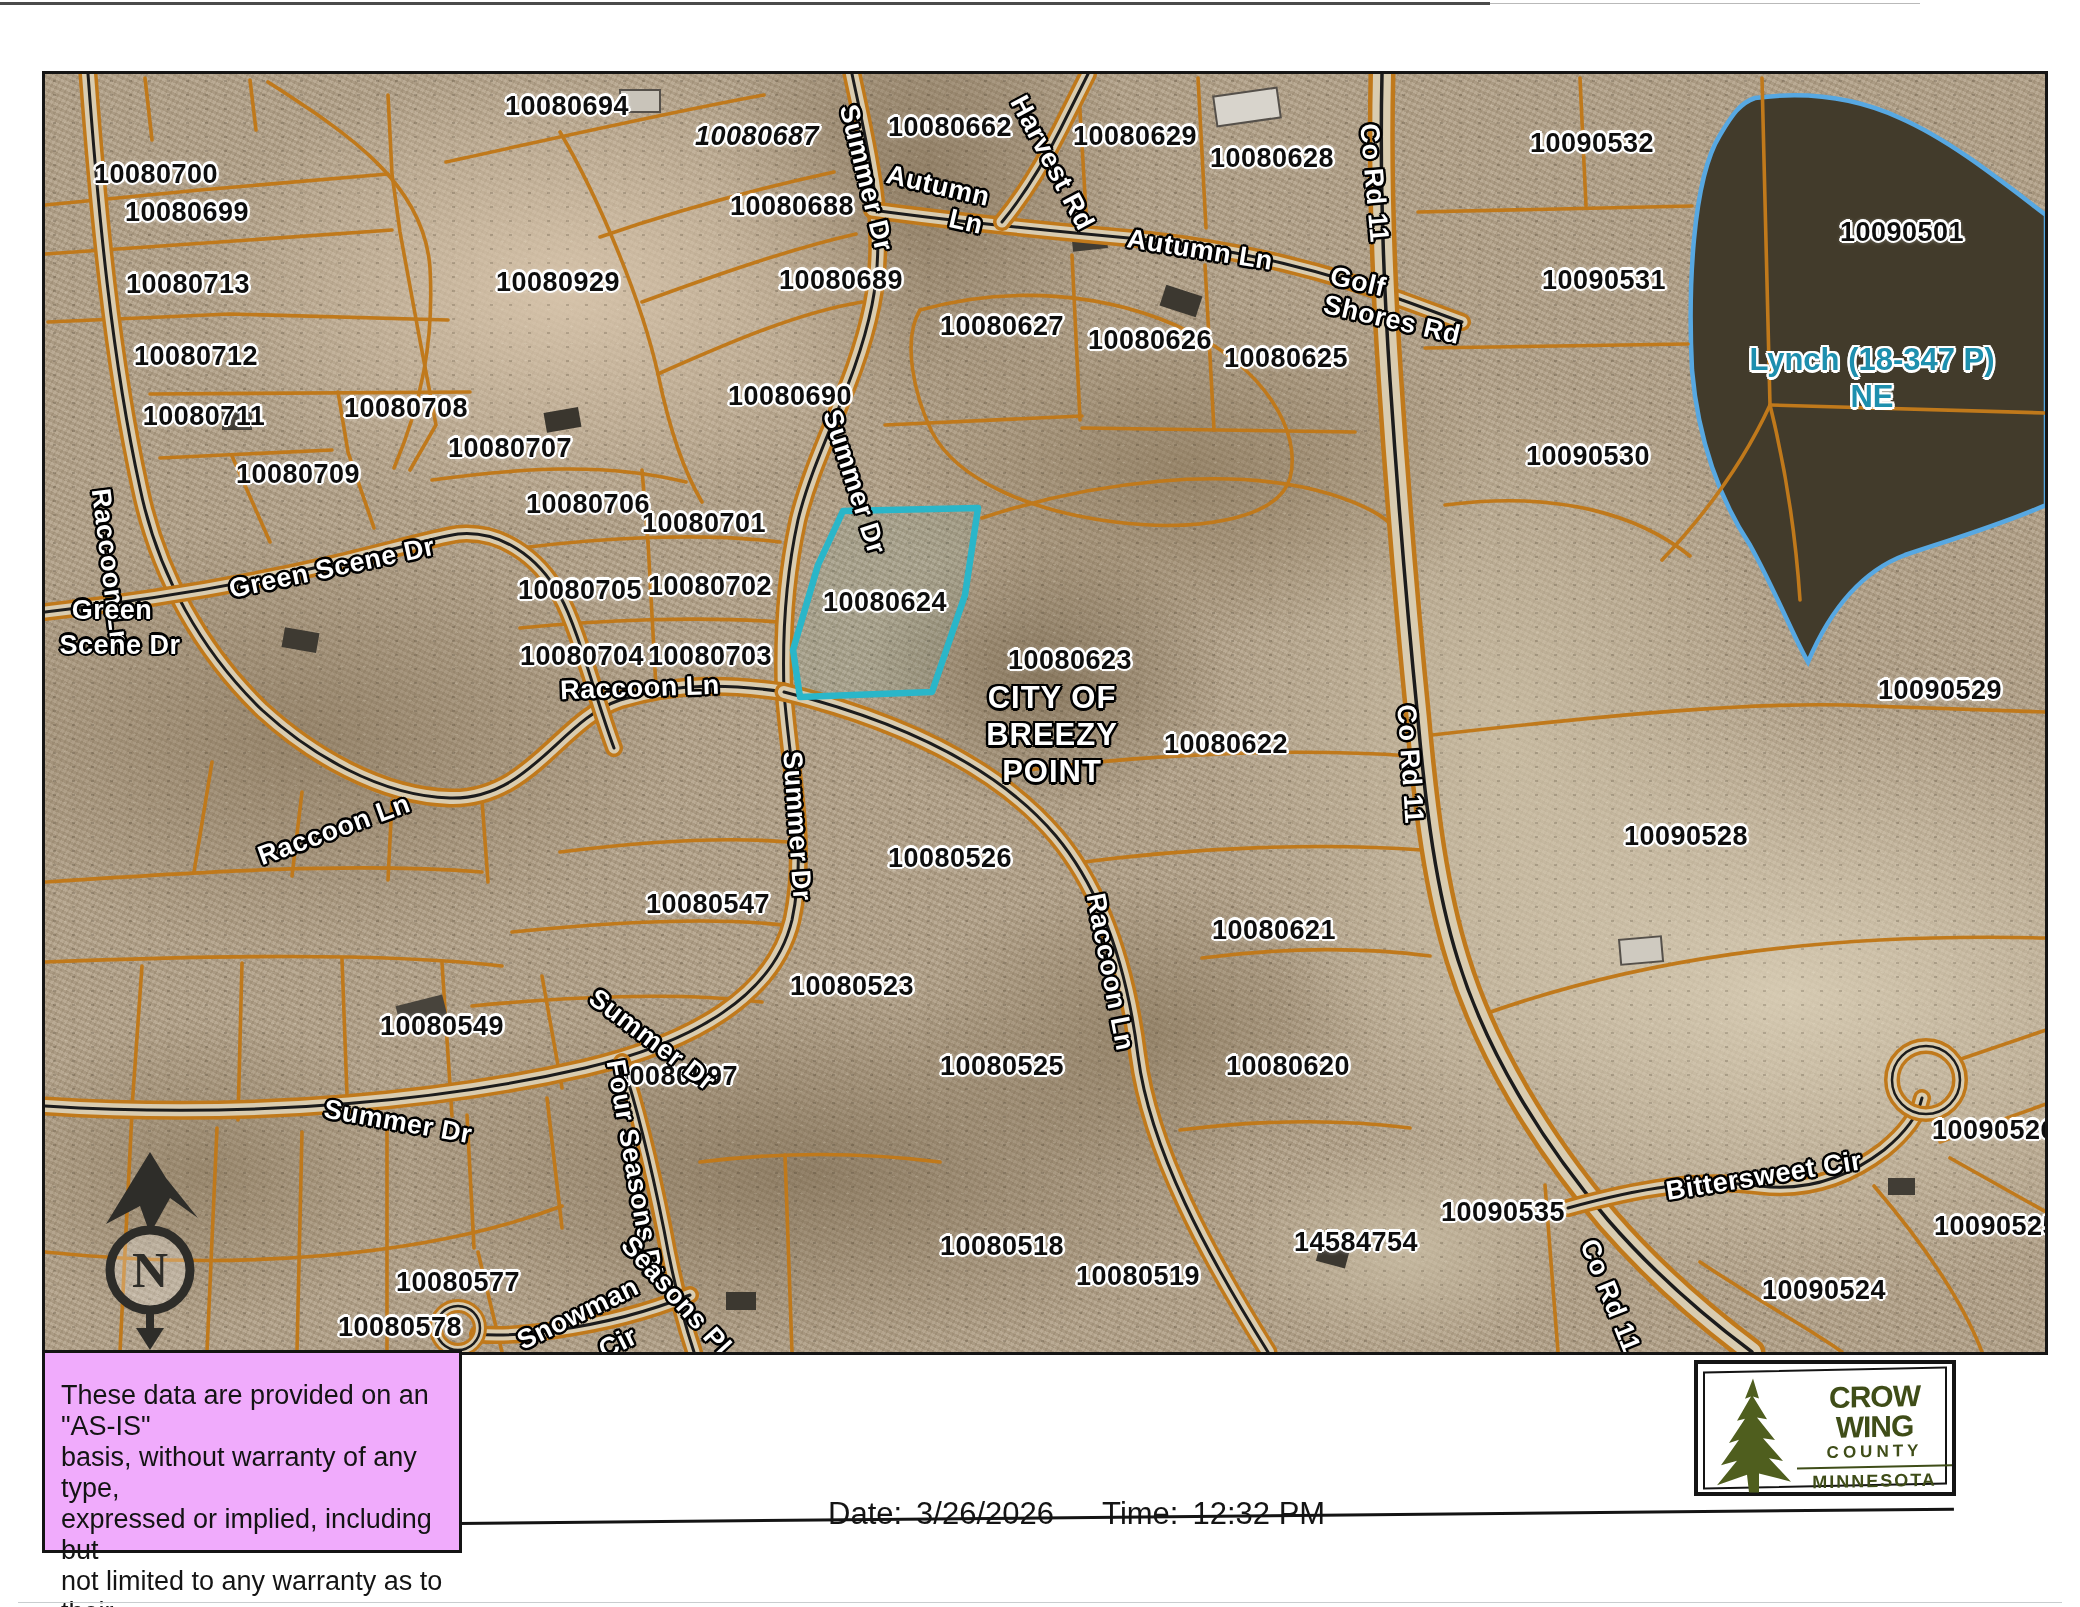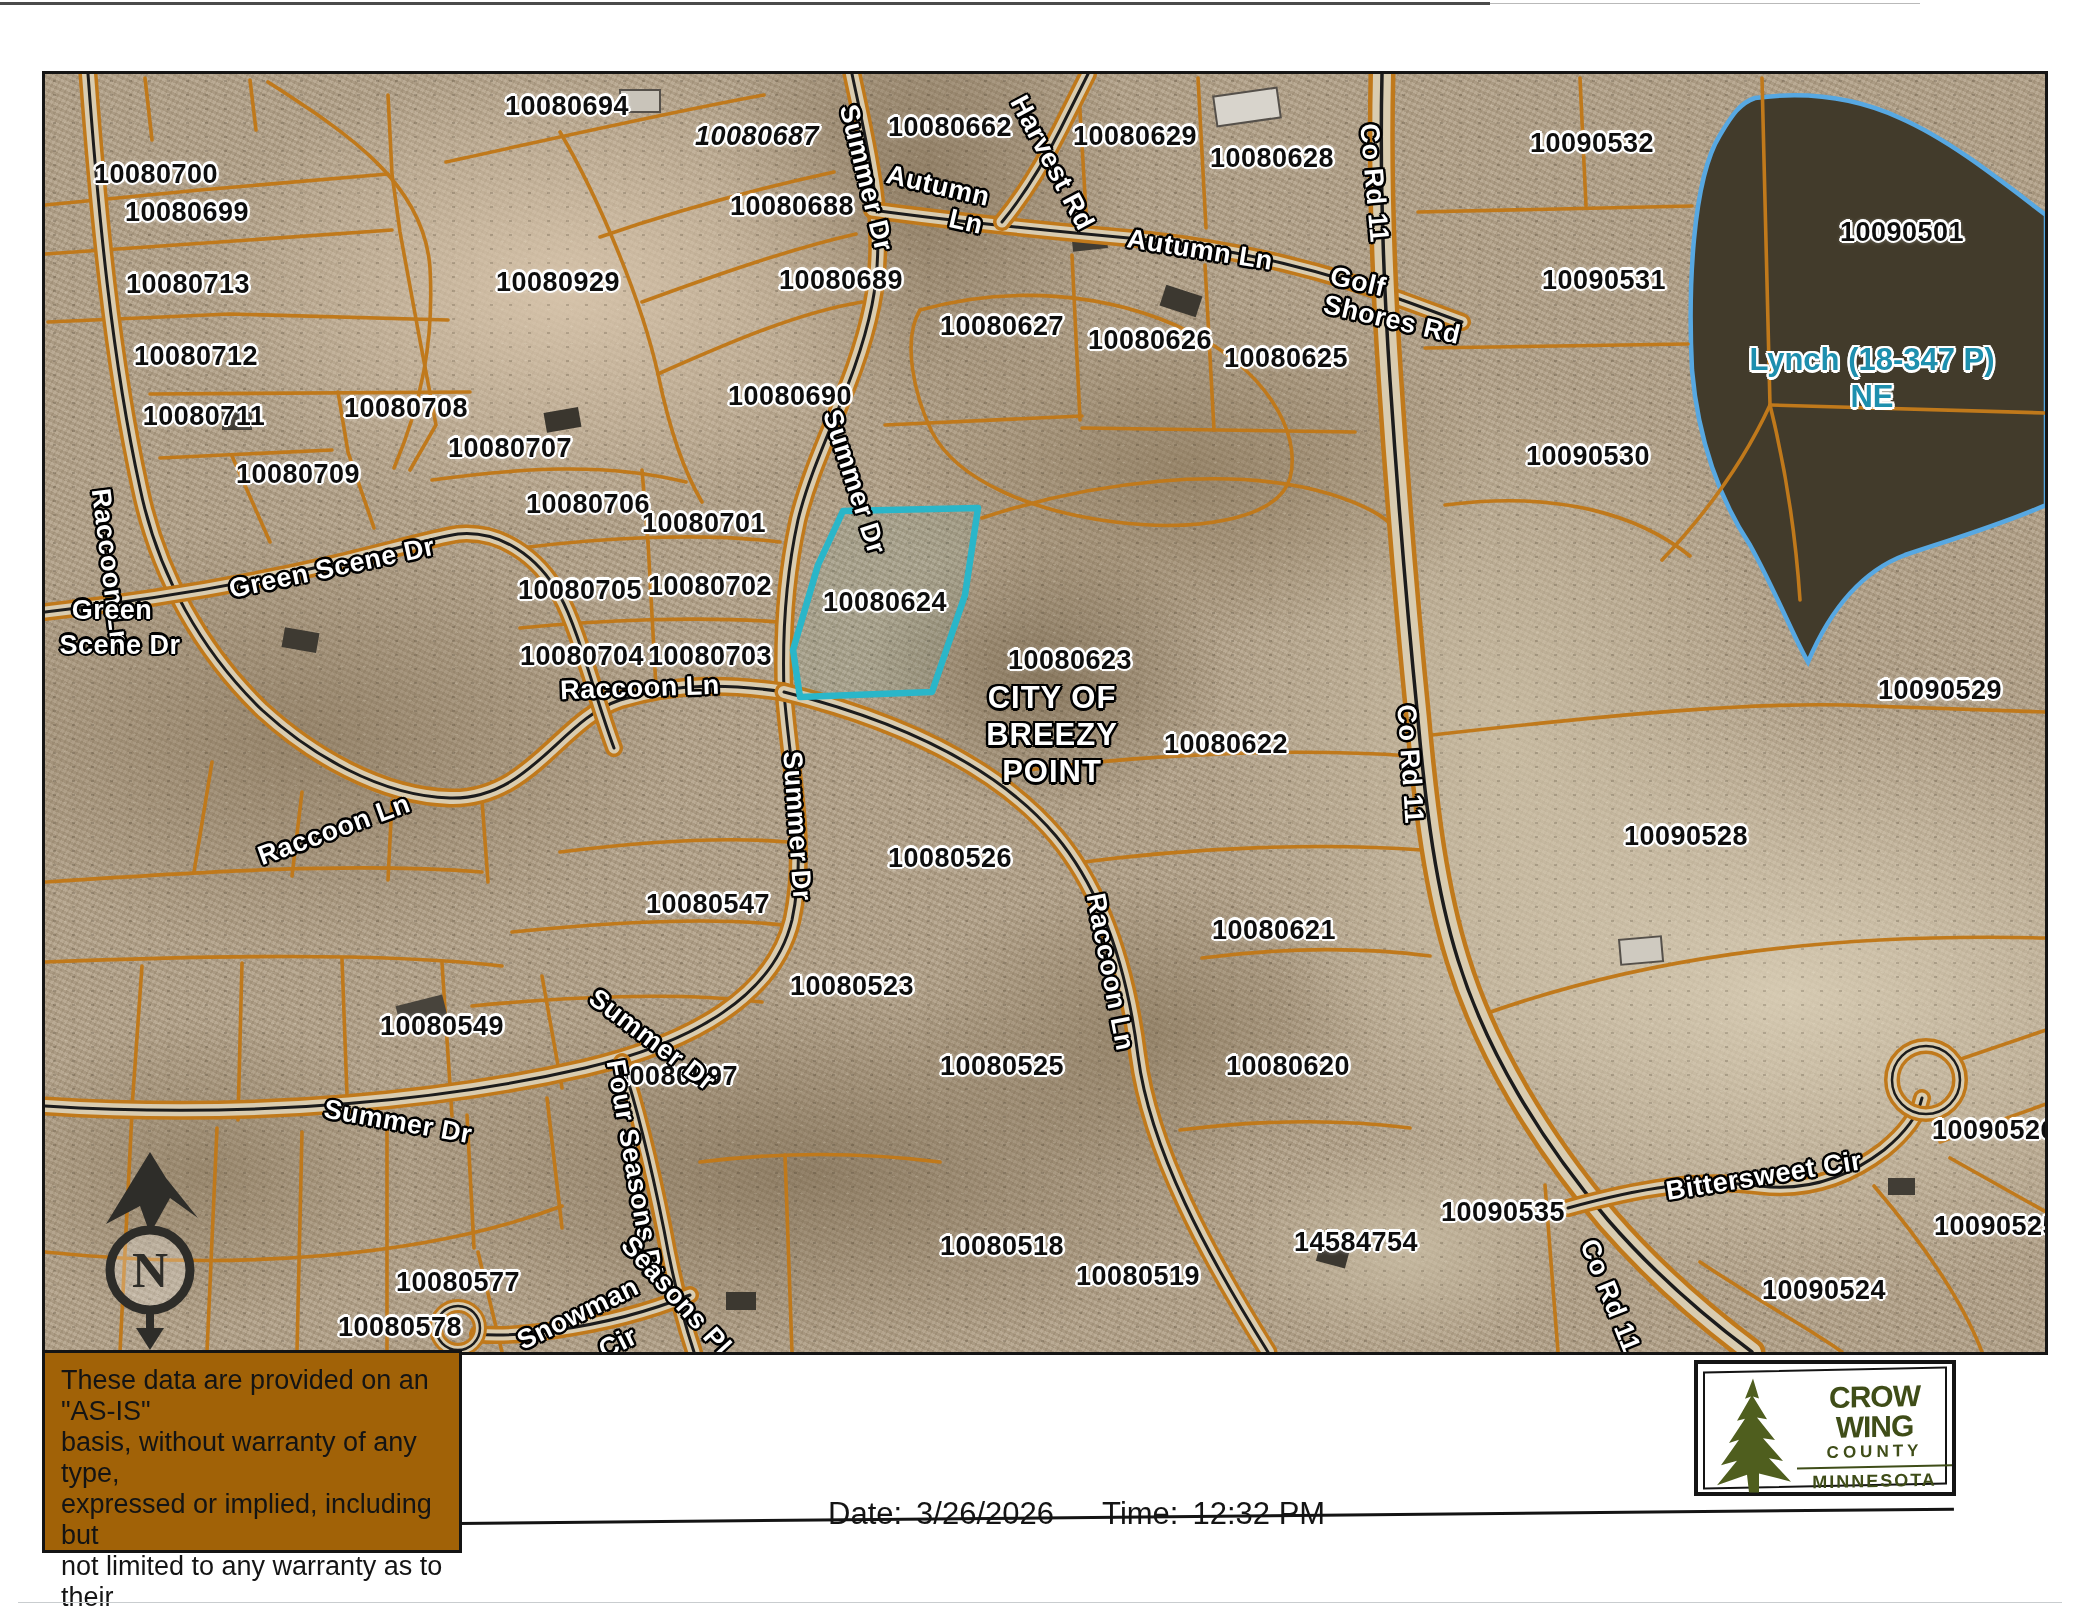--- a/index.html
+++ b/index.html
@@ -48,21 +48,21 @@
       1.8px 1.8px 0 #000,-1.8px 1.8px 0 #000,1.8px -1.8px 0 #000,-1.8px -1.8px 0 #000;}
   .city-line{font-size:31px;color:#ffffff;letter-spacing:1px;
     text-shadow:2.5px 0 0 #000,-2.5px 0 0 #000,0 2.5px 0 #000,0 -2.5px 0 #000,
       1.8px 1.8px 0 #000,-1.8px 1.8px 0 #000,1.8px -1.8px 0 #000,-1.8px -1.8px 0 #000;}
   .lake-name{font-size:31px;color:#1d8fae;
     text-shadow:2.5px 0 0 #fff,-2.5px 0 0 #fff,0 2.5px 0 #fff,0 -2.5px 0 #fff,
       1.8px 1.8px 0 #fff,-1.8px 1.8px 0 #fff,1.8px -1.8px 0 #fff,-1.8px -1.8px 0 #fff;}
 
   
   .disclaimer-box{position:absolute;left:42px;top:1350px;width:420px;height:203px;
-     background:#a16207;border:3px solid #141414;box-sizing:border-box;padding:12px 0 0 16px;}
+     background:#f0abfc;border:3px solid #141414;box-sizing:border-box;padding:27px 0 0 16px;}
   .disclaimer-box .dline{font-size:27px;line-height:31px;color:#141414;}
   .datetime{position:absolute;left:828px;top:1496px;font-size:31px;color:#141414;}
   .datetime span{margin-right:14px;}
   .footer-line{position:absolute;left:42px;top:1526px;width:1912px;height:3px;background:#141414;
      transform:rotate(-0.55deg);transform-origin:left center;}
   .logo-box{position:absolute;left:1694px;top:1360px;width:262px;height:136px;background:#fff;
      border:4px solid #141414;box-sizing:border-box;}
   .logo-inner{position:absolute;left:5px;top:5px;right:5px;bottom:5px;border:2px solid #141414;
      transform:skewY(-1.2deg);}
   .logo-tree{position:absolute;left:2px;top:4px;}

